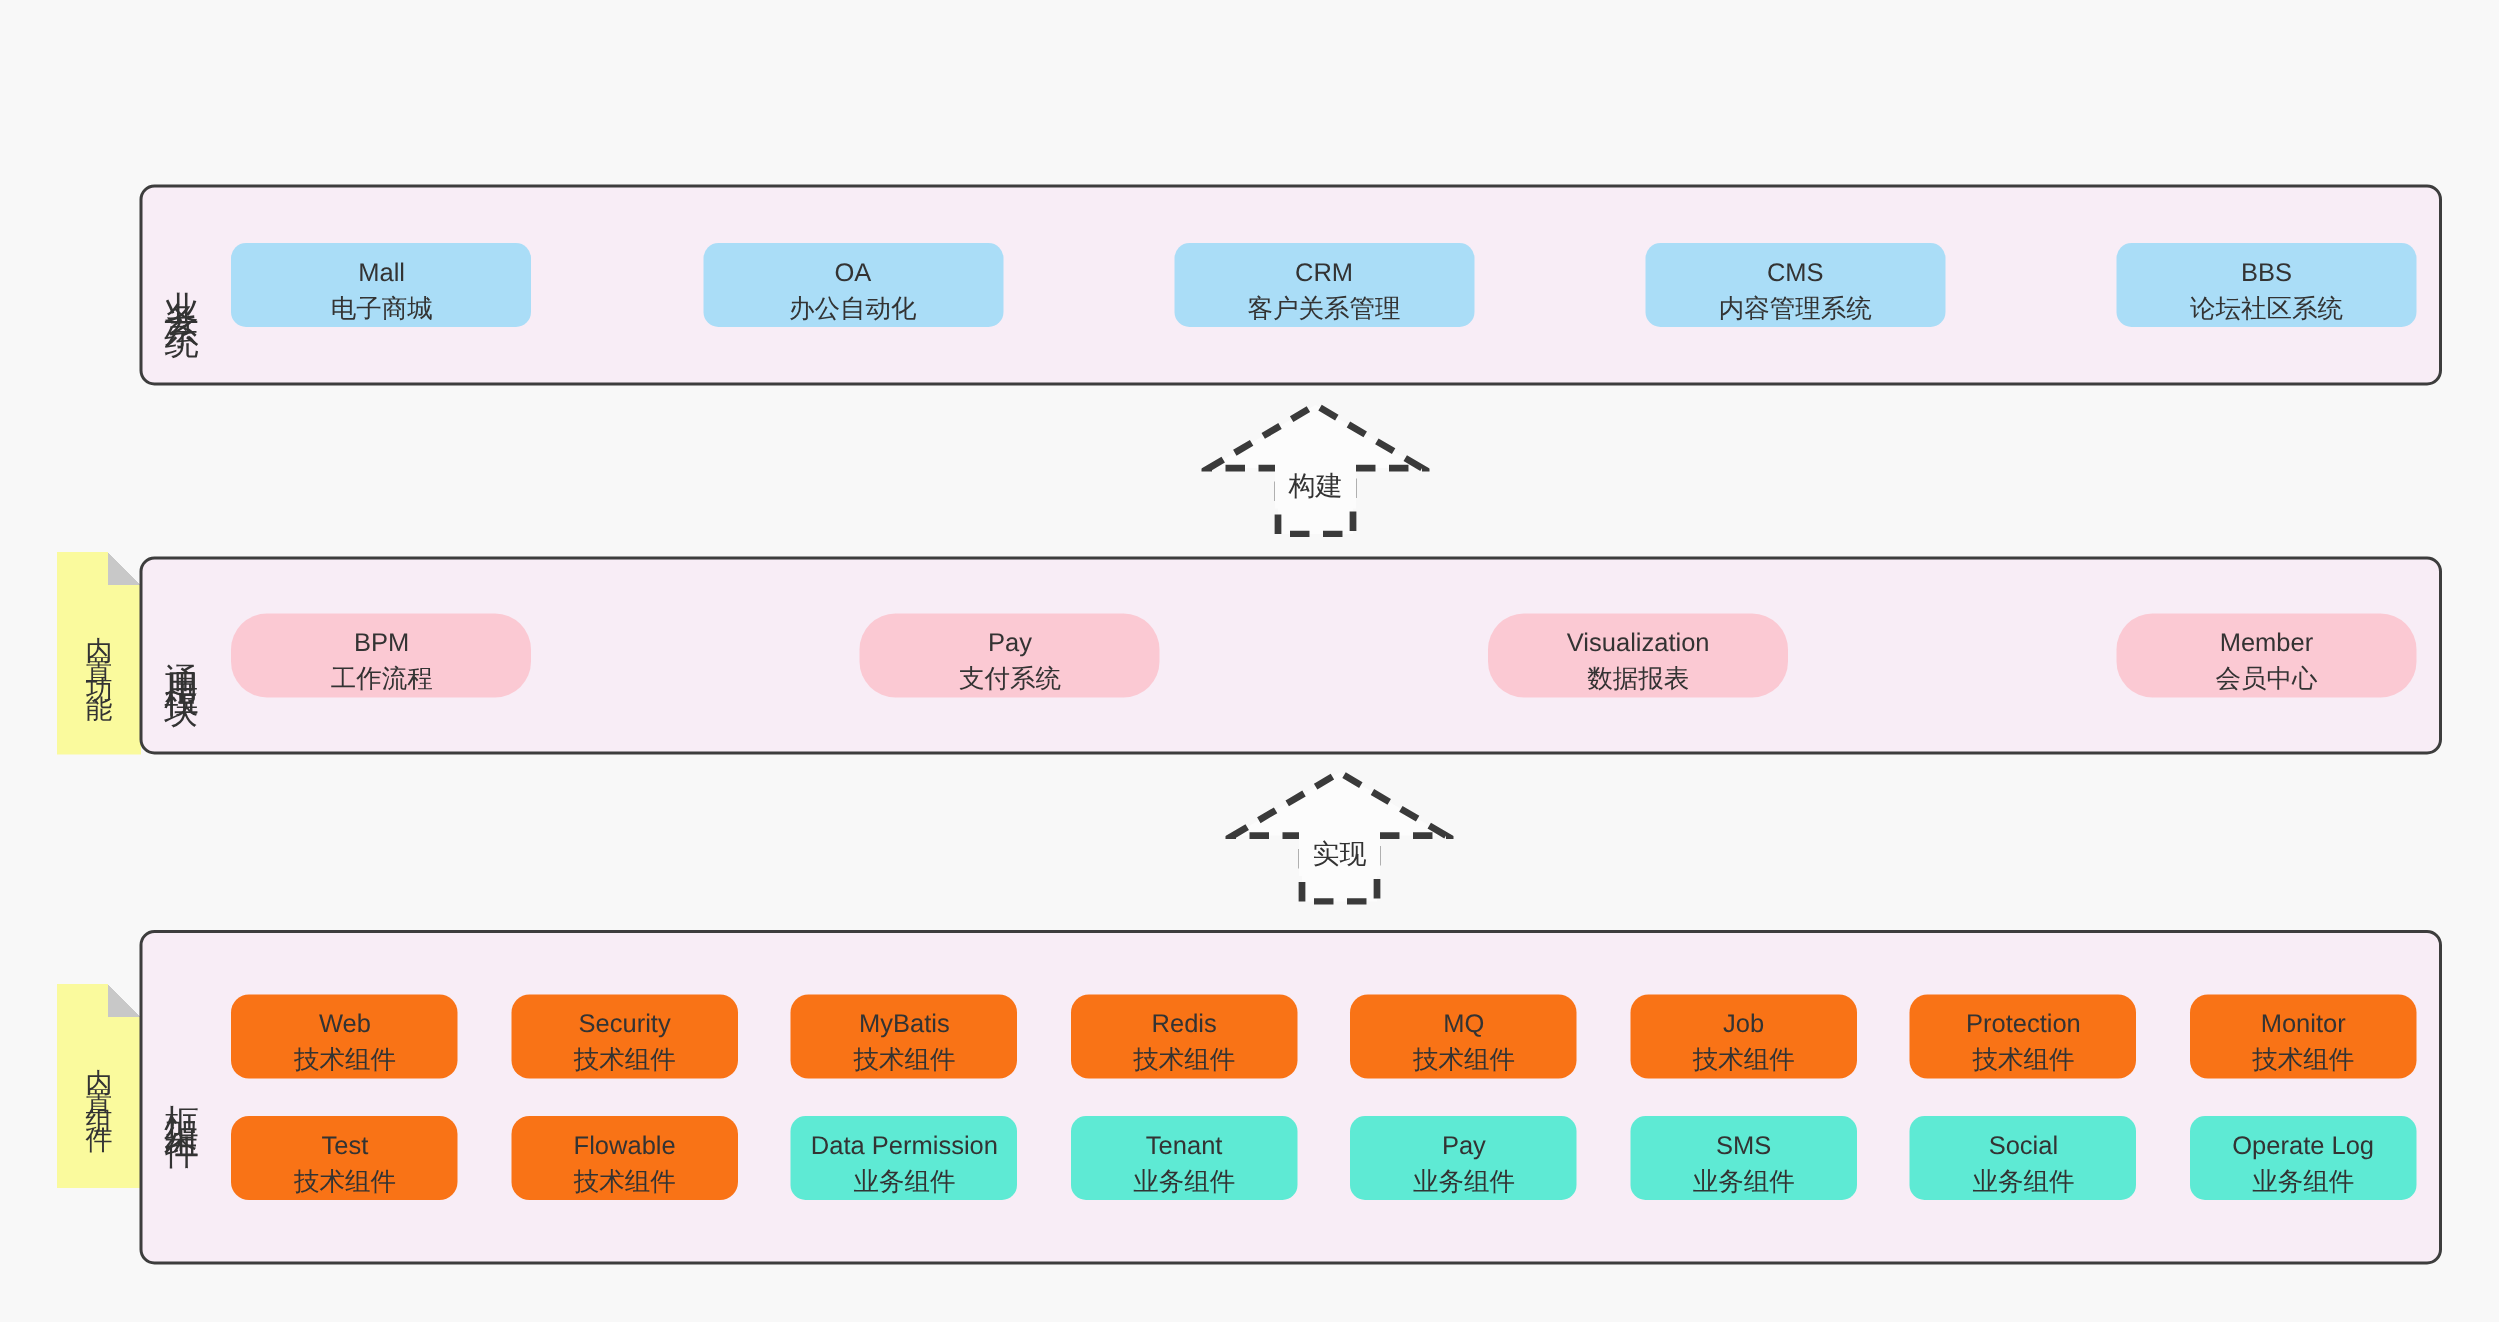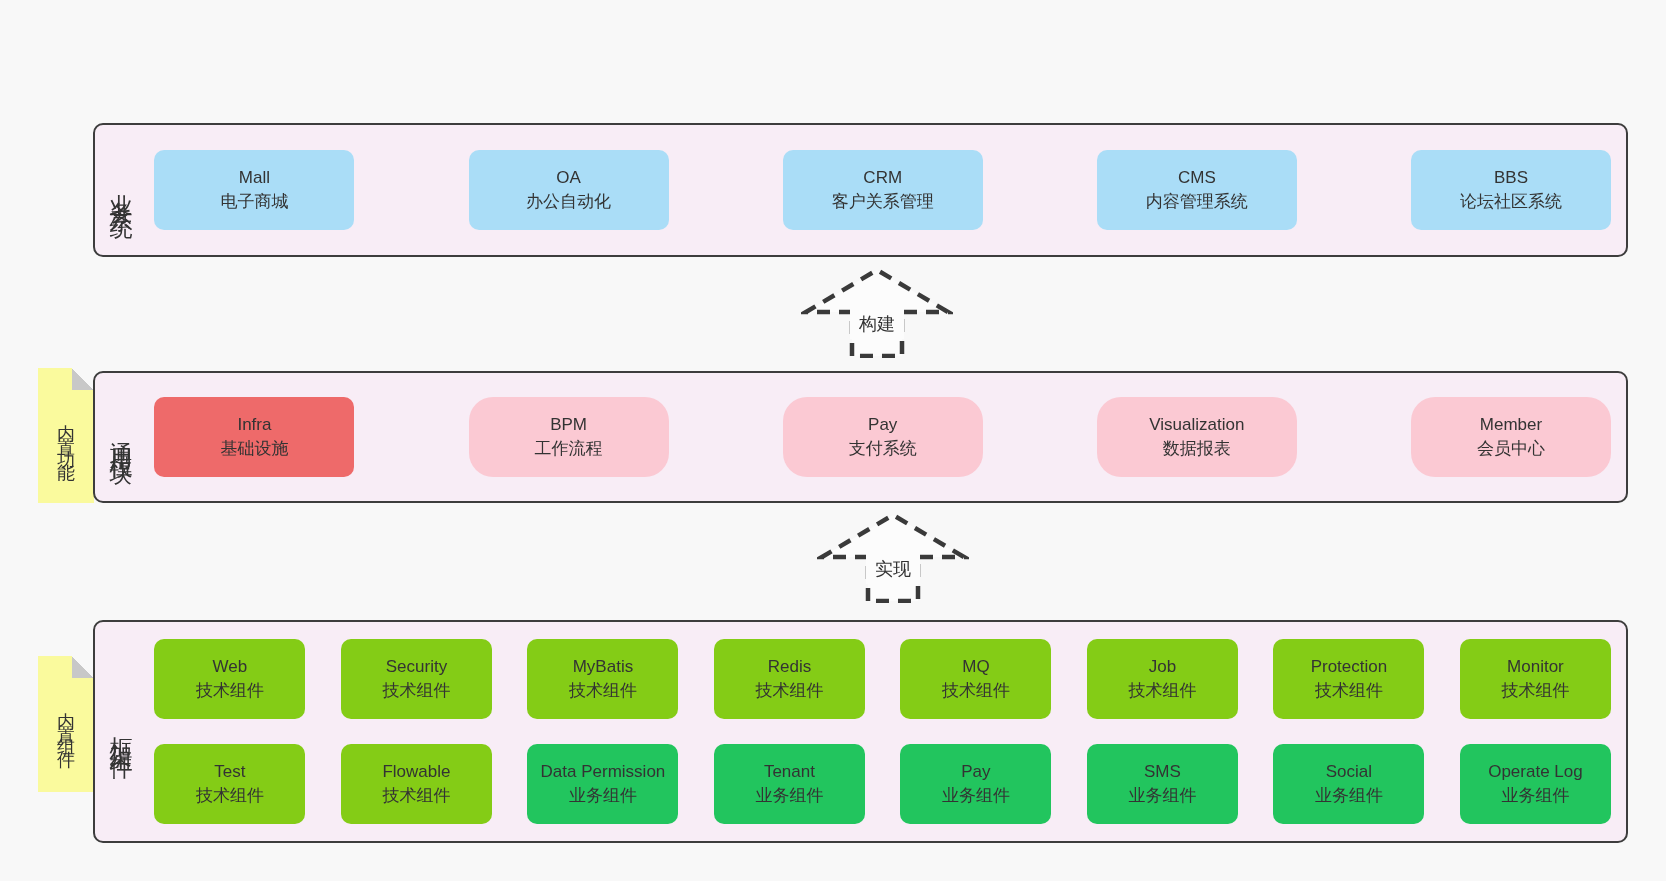--- a/index.html
+++ b/index.html
@@ -18,32 +18,32 @@
   .layer-bot{top:620px;height:223px;}
   .layer-label{
     writing-mode:vertical-rl;text-orientation:upright;
     font-size:23px;letter-spacing:7px;line-height:1.15;
     margin-left:13px;flex:0 0 auto;color:#333;
   }
   .content{flex:1;display:flex;justify-content:space-between;align-items:center;padding:0 15px 0 20px;}
   .content-col{flex-direction:column;gap:25px;}
   .row{display:flex;justify-content:space-between;width:100%;}
   .box{
-    height:80px;border-radius:10px;box-sizing:border-box;
-    display:flex;flex-direction:column;justify-content:center;align-items:center;
+    height:56px;border-radius:10px;box-sizing:border-box;
+    display:flex;flex-direction:column;justify-content:flex-end;align-items:center;
     text-align:center;font-size:17px;line-height:24px;padding:0 10px;
   }
   .layer-top .box,.layer-mid .box{flex:0 0 200px;}
   .layer-bot .box{flex:0 0 151px;}
   .box span{display:block;}
   .blue{background:#aaddf7;}
   .red{background:#ee6a6a;}
   .pink{background:#fbc9d3;border-radius:24px;}
-  .green{background:#84cc16;}
-  .lightgreen{background:#22c55e;}
+  .green{background:#f97316;border-radius:12px;}
+  .lightgreen{background:#5eead4;}
   .note{
     position:absolute;left:38px;width:56px;background:#fafa9d;z-index:1;
     display:flex;align-items:center;justify-content:center;
   }
   .note-mid{top:368px;height:135px;}
   .note-bot{top:656px;height:136px;}
   .note-text{
     writing-mode:vertical-rl;text-orientation:upright;
     font-size:18px;letter-spacing:13px;line-height:1;color:#333;
   }
@@ -94,24 +94,20 @@
 </svg>
 
 <div class="note note-mid">
   <div class="note-fold"></div>
   <div class="note-text">内置功能</div>
 </div>
 
 <div class="layer layer-mid">
   <div class="layer-label">通用模块</div>
   <div class="content">
-    <div class="box red">
-      <span>Infra</span>
-      <span>基础设施</span>
-    </div>
     <div class="box pink">
       <span>BPM</span>
       <span>工作流程</span>
     </div>
     <div class="box pink">
       <span>Pay</span>
       <span>支付系统</span>
     </div>
     <div class="box pink">
       <span>Visualization</span>

